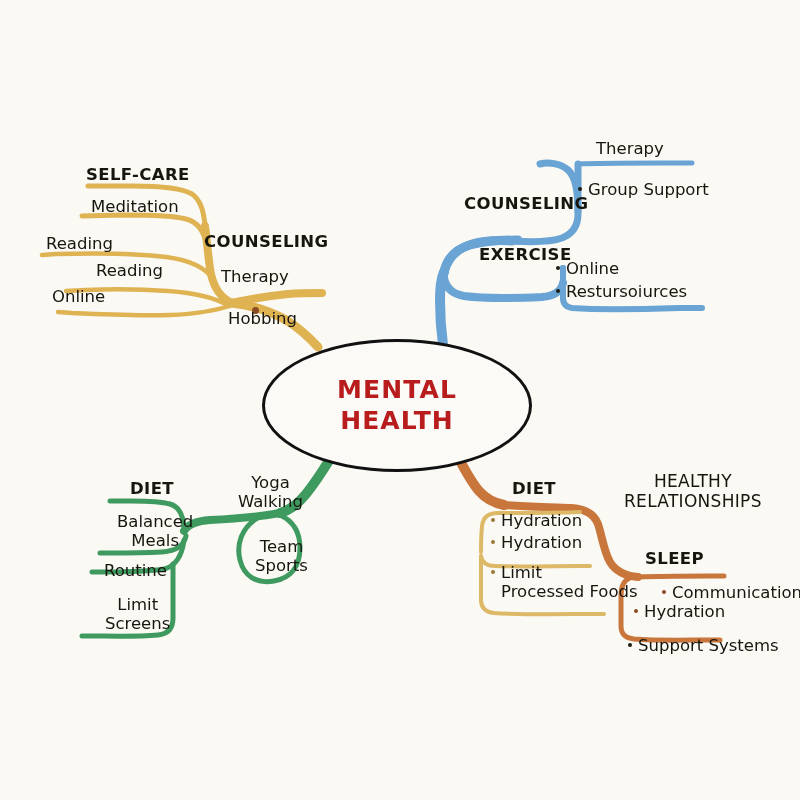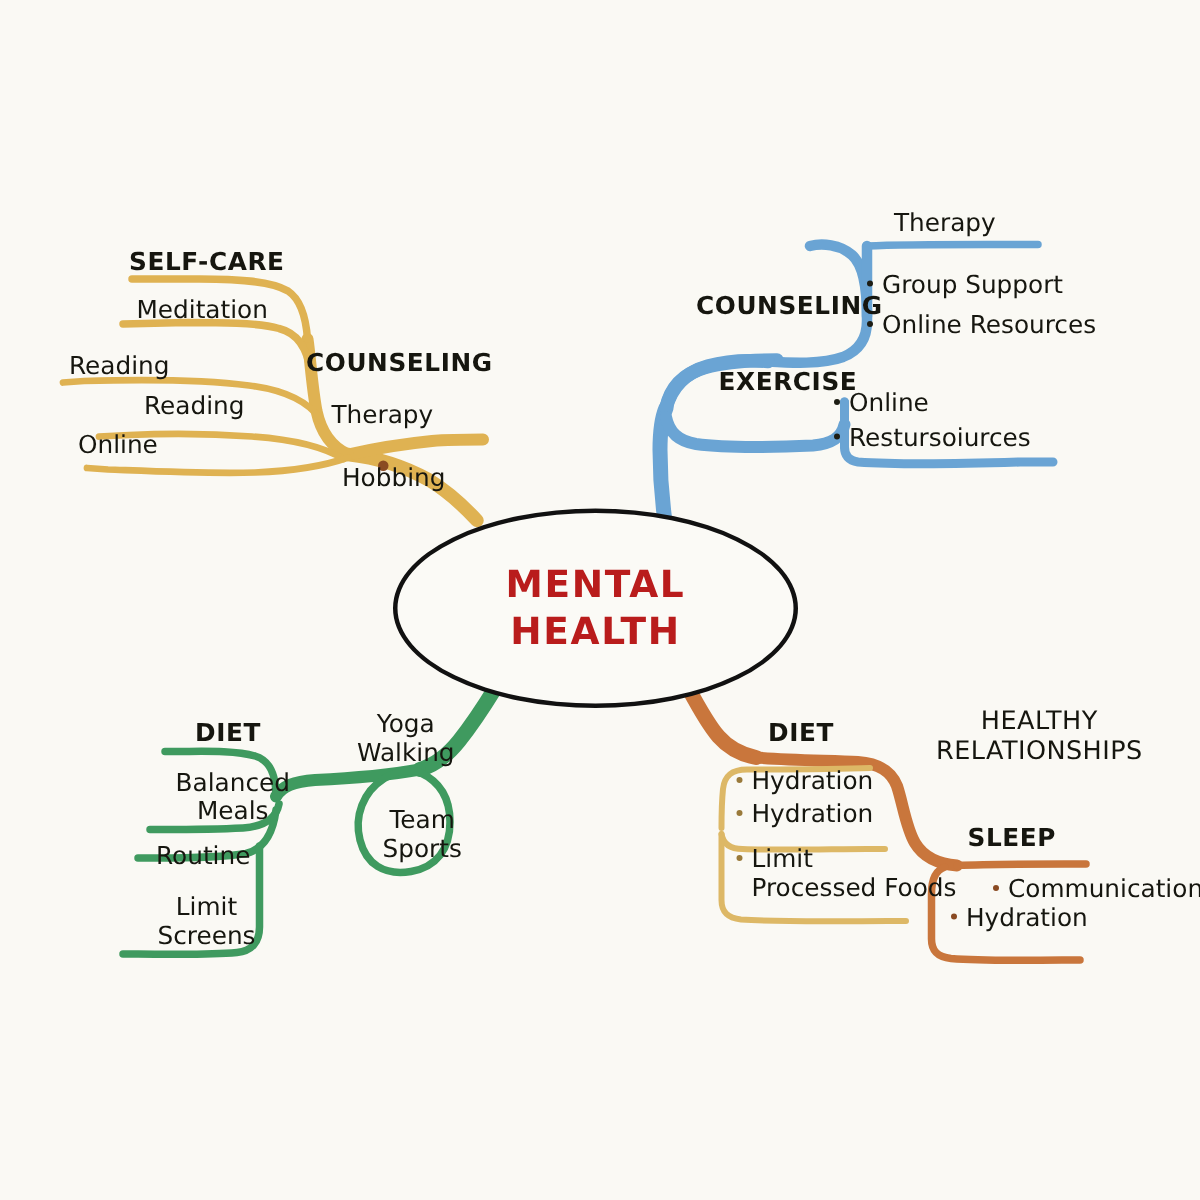--- a/index.html
+++ b/index.html
@@ -199,24 +199,20 @@
 
   <div class="lbl leaf" style="left:596px; top:140px;">Therapy</div>
 
   <div class="lbl heading" style="left:464px; top:195px;">COUNSELING</div>
 
   <div class="bullet-row" style="left:578px; top:180px;">
     <span class="bullet-dot" style="background:#1d1d14;"></span>
     <span class="bullet-text">Group Support</span>
   </div>
 
-  <div class="bullet-row" style="left:578px; top:207px;">
-    <span class="bullet-dot" style="background:#1d1d14;"></span>
-    <span class="bullet-text">Online Resources</span>
-  </div>
 
   <div class="lbl heading" style="left:465px; top:246px;margin-left:14px;">EXERCISE</div>
 
   <div class="bullet-row" style="left:556px; top:259px;">
     <span class="bullet-dot" style="background:#1d1d14;"></span>
     <span class="bullet-text">Online</span>
   </div>
 
   <div class="bullet-row" style="left:556px; top:282px;">
     <span class="bullet-dot" style="background:#1d1d14;"></span>
@@ -265,14 +261,18 @@
   <div class="bullet-row" style="left:662px; top:583px;">
     <span class="bullet-dot" style="background:#8a4a22;"></span>
     <span class="bullet-text">Communication</span>
   </div>
 
   <div class="bullet-row" style="left:634px; top:602px;">
     <span class="bullet-dot" style="background:#8a4a22;"></span>
     <span class="bullet-text">Hydration</span>
   </div>
 
+  <div class="bullet-row" style="left:628px; top:636px;">
+    <span class="bullet-dot" style="background:#1d1d14;"></span>
+    <span class="bullet-text">Support Systems</span>
+  </div>
 
 </div>
 
 </body></html>

